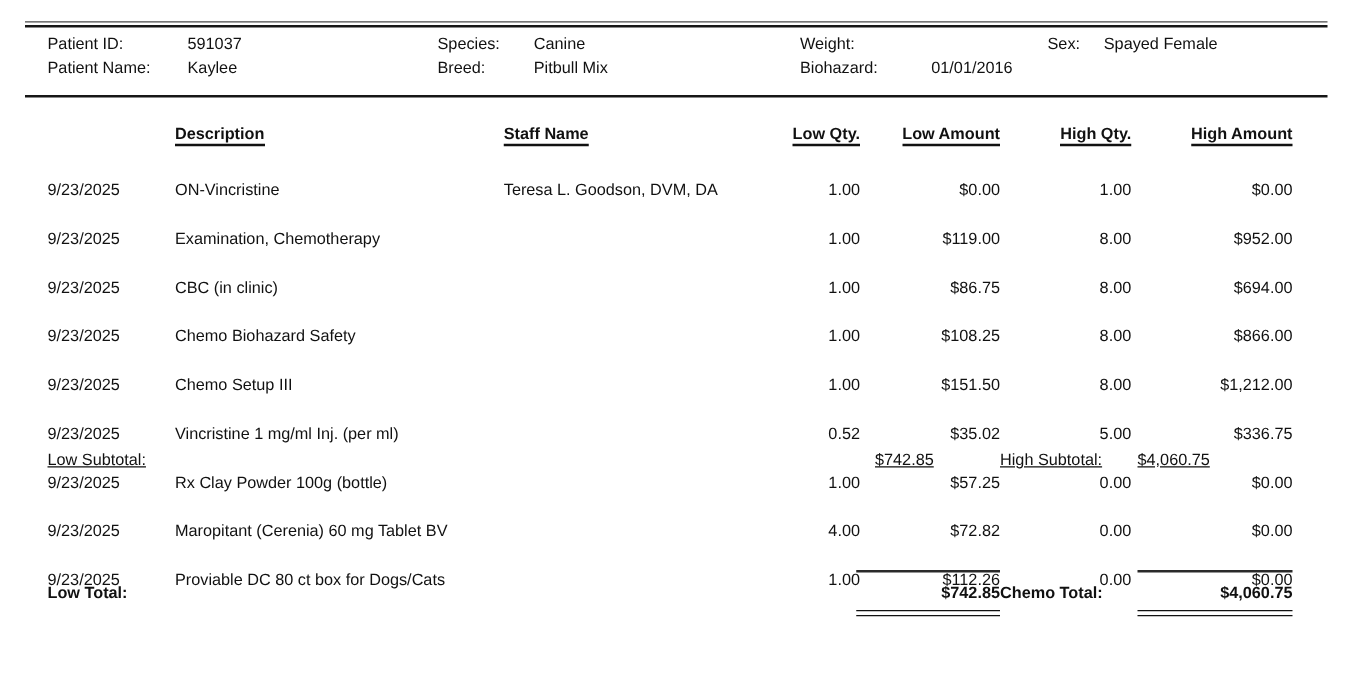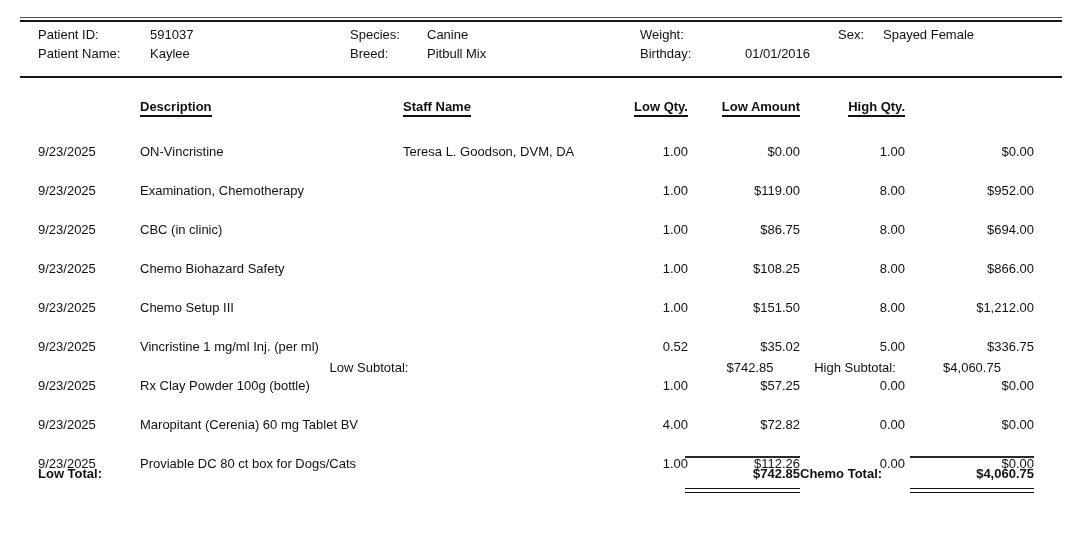--- a/index.html
+++ b/index.html
@@ -49,21 +49,21 @@
   .trow.body { height: 20px; align-items: center; margin-top: 19px; }
   .num { text-align: right; }
   .staff-cell { overflow: hidden; }
 
   
   .subtotal {
     position: absolute; left: 20px; top: 360px; width: 1042px;
     display: grid; grid-template-columns: 662px 100px 110px 124px;
     padding-left: 18px; white-space: nowrap;
   }
-  .subtotal > div { text-align: center; }
+  .subtotal > div { text-align: left; text-decoration: underline; }
 
   
   .total {
     position: absolute; left: 20px; top: 456px; width: 1042px;
     display: grid; grid-template-columns: 647px 115px 110px 124px;
     padding-left: 18px; font-weight: bold; white-space: nowrap;
   }
   .total .tlabel { padding-top: 10px; }
   .total .tamount {
     text-align: right;
@@ -91,37 +91,38 @@
       <span>Weight:</span>
       <span></span>
       <span>Sex:</span>
       <span>Spayed Female</span>
     </div>
     <div class="p-row">
       <span>Patient Name:</span>
       <span>Kaylee</span>
       <span>Breed:</span>
       <span>Pitbull Mix</span>
-      <span>Birthday:</span>
+      <span>Biohazard:</span>
       <span>01/01/2016</span>
       <span></span>
       <span></span>
     </div>
   </div>
 
   <div class="header-rule"></div>
 
   <div class="table">
     <div class="trow thead">
       <div class="hcell"></div>
       <div class="hcell"><span>Description</span></div>
       <div class="hcell"><span>Staff Name</span></div>
       <div class="hcell num"><span>Low Qty.</span></div>
       <div class="hcell num"><span>Low Amount</span></div>
       <div class="hcell num"><span>High Qty.</span></div>
+      <div class="hcell num"><span>High Amount</span></div>
     </div>
     <div id="table-rows">
     <div class="trow body">
       <div>9/23/2025</div>
       <div>ON-Vincristine</div>
       <div class="staff-cell">Teresa L. Goodson, DVM, DA</div>
       <div class="num">1.00</div>
       <div class="num">$0.00</div>
       <div class="num">1.00</div>
       <div class="num">$0.00</div>

